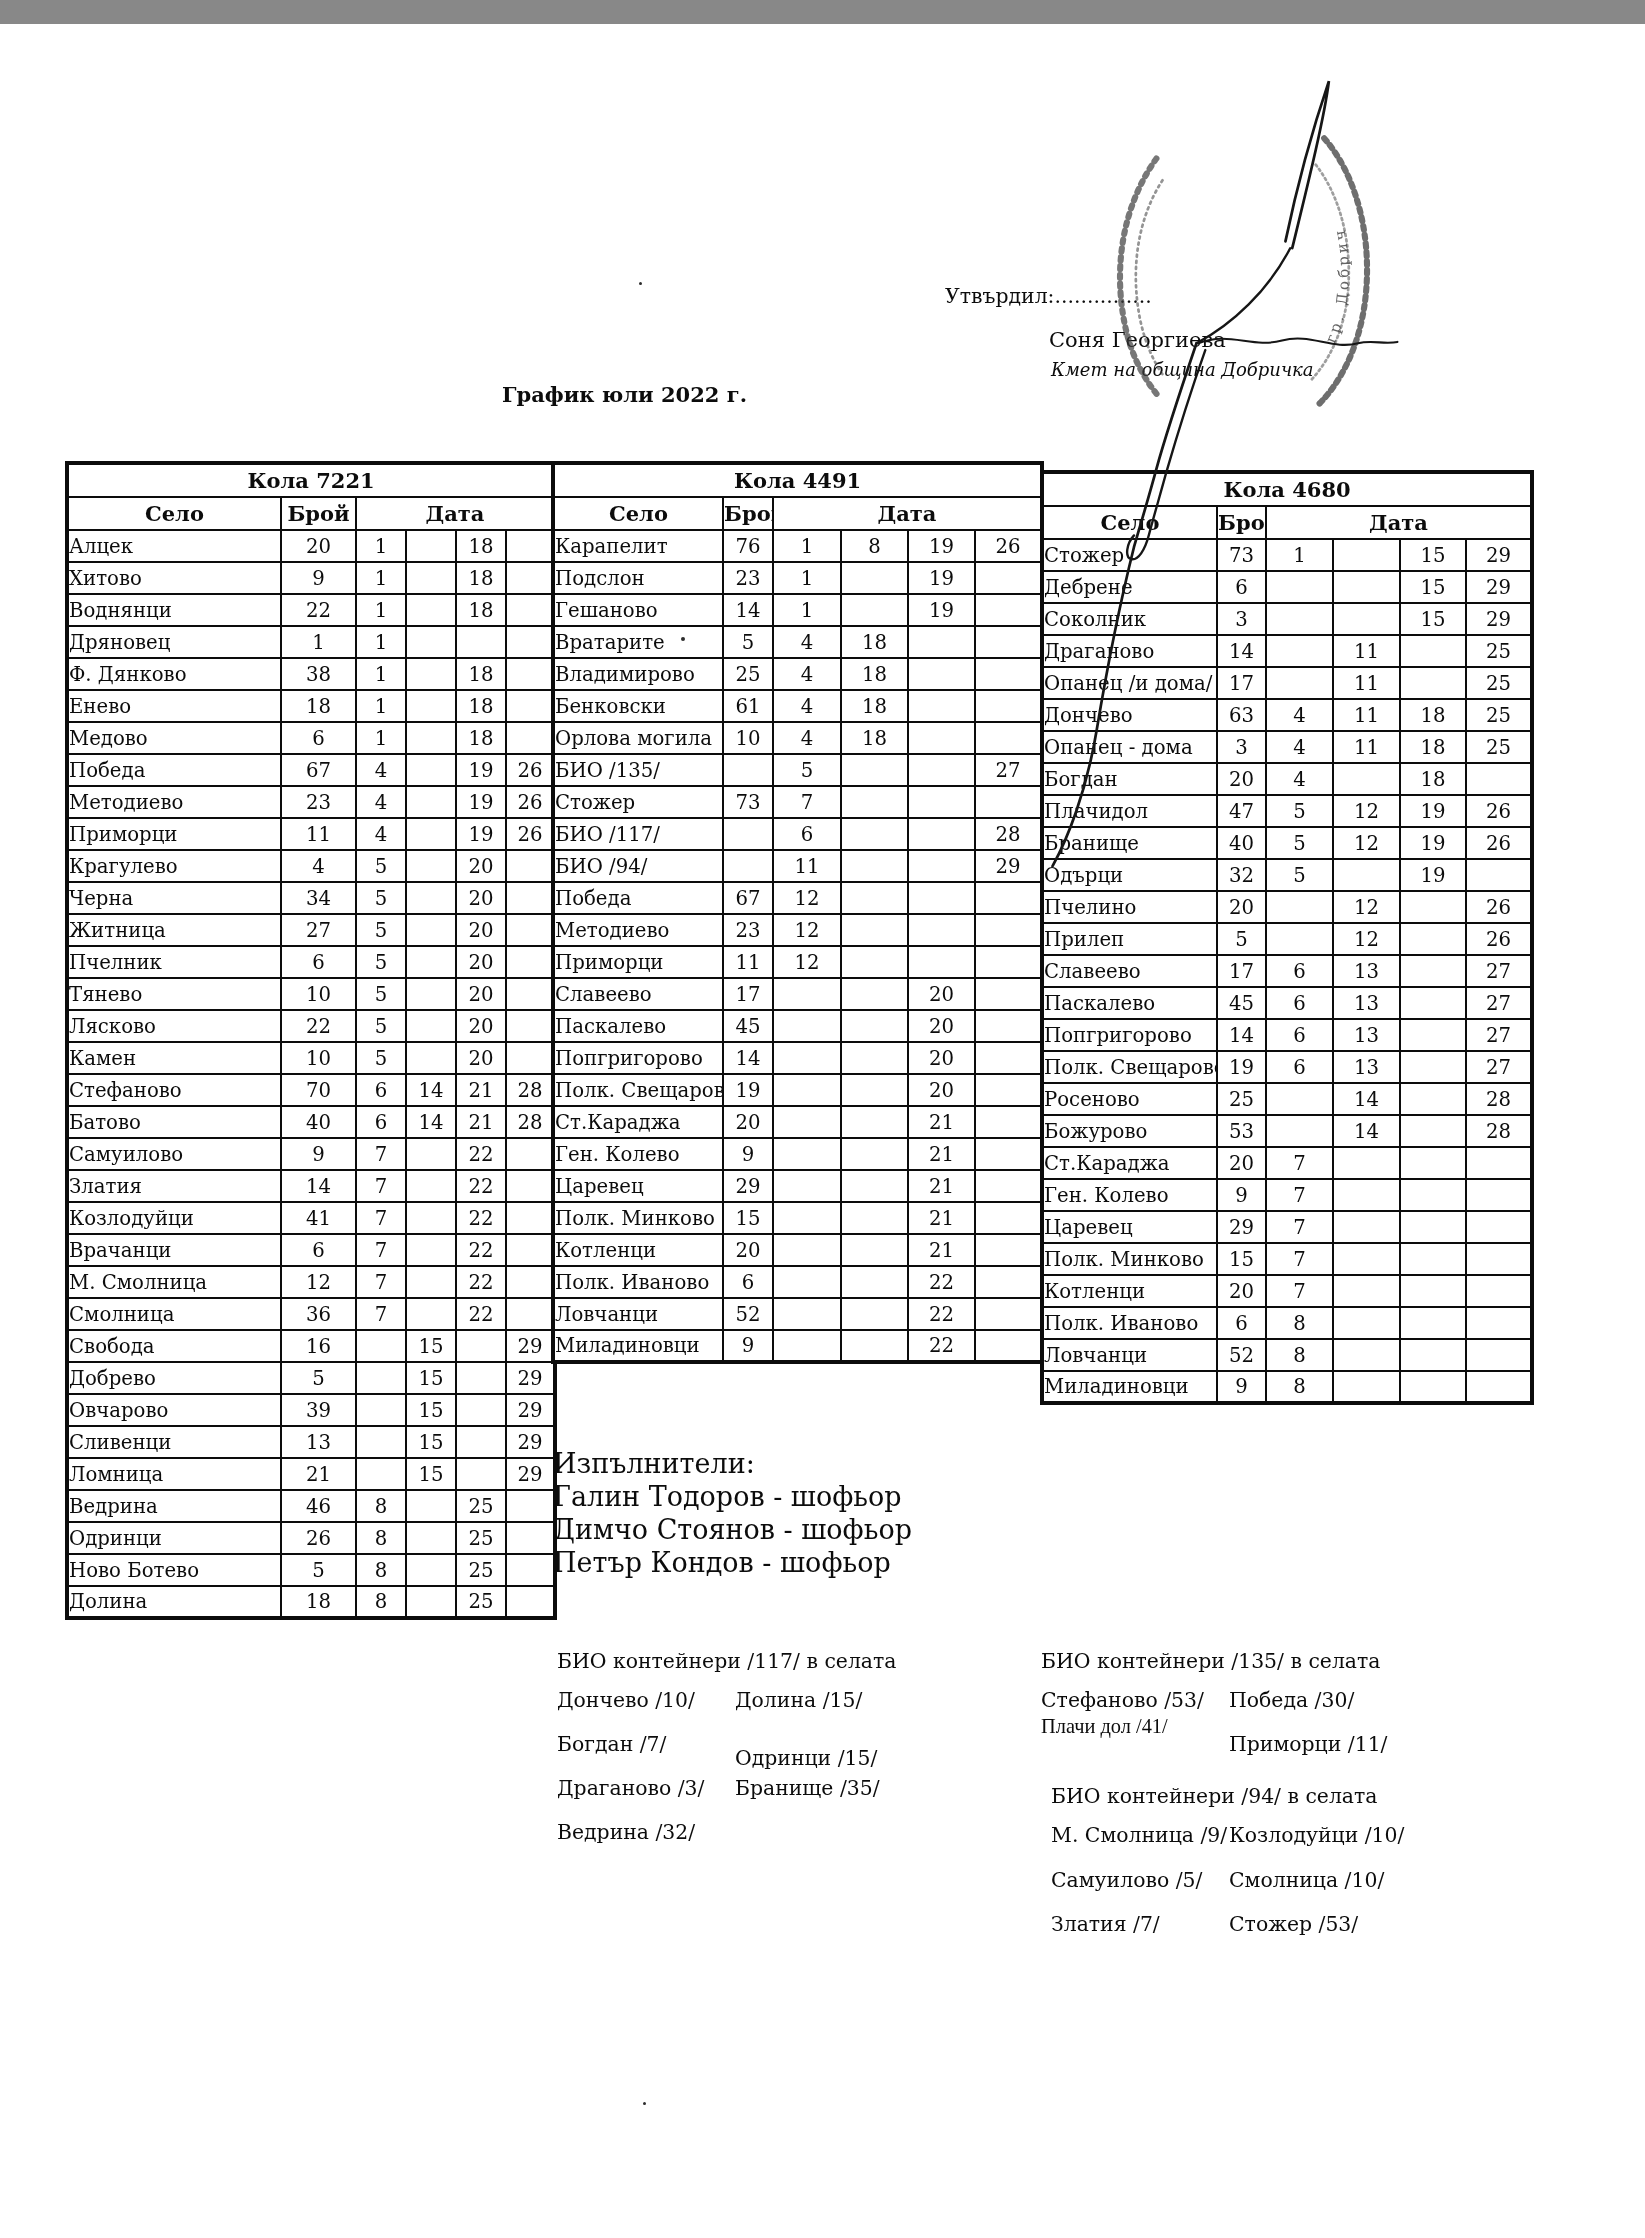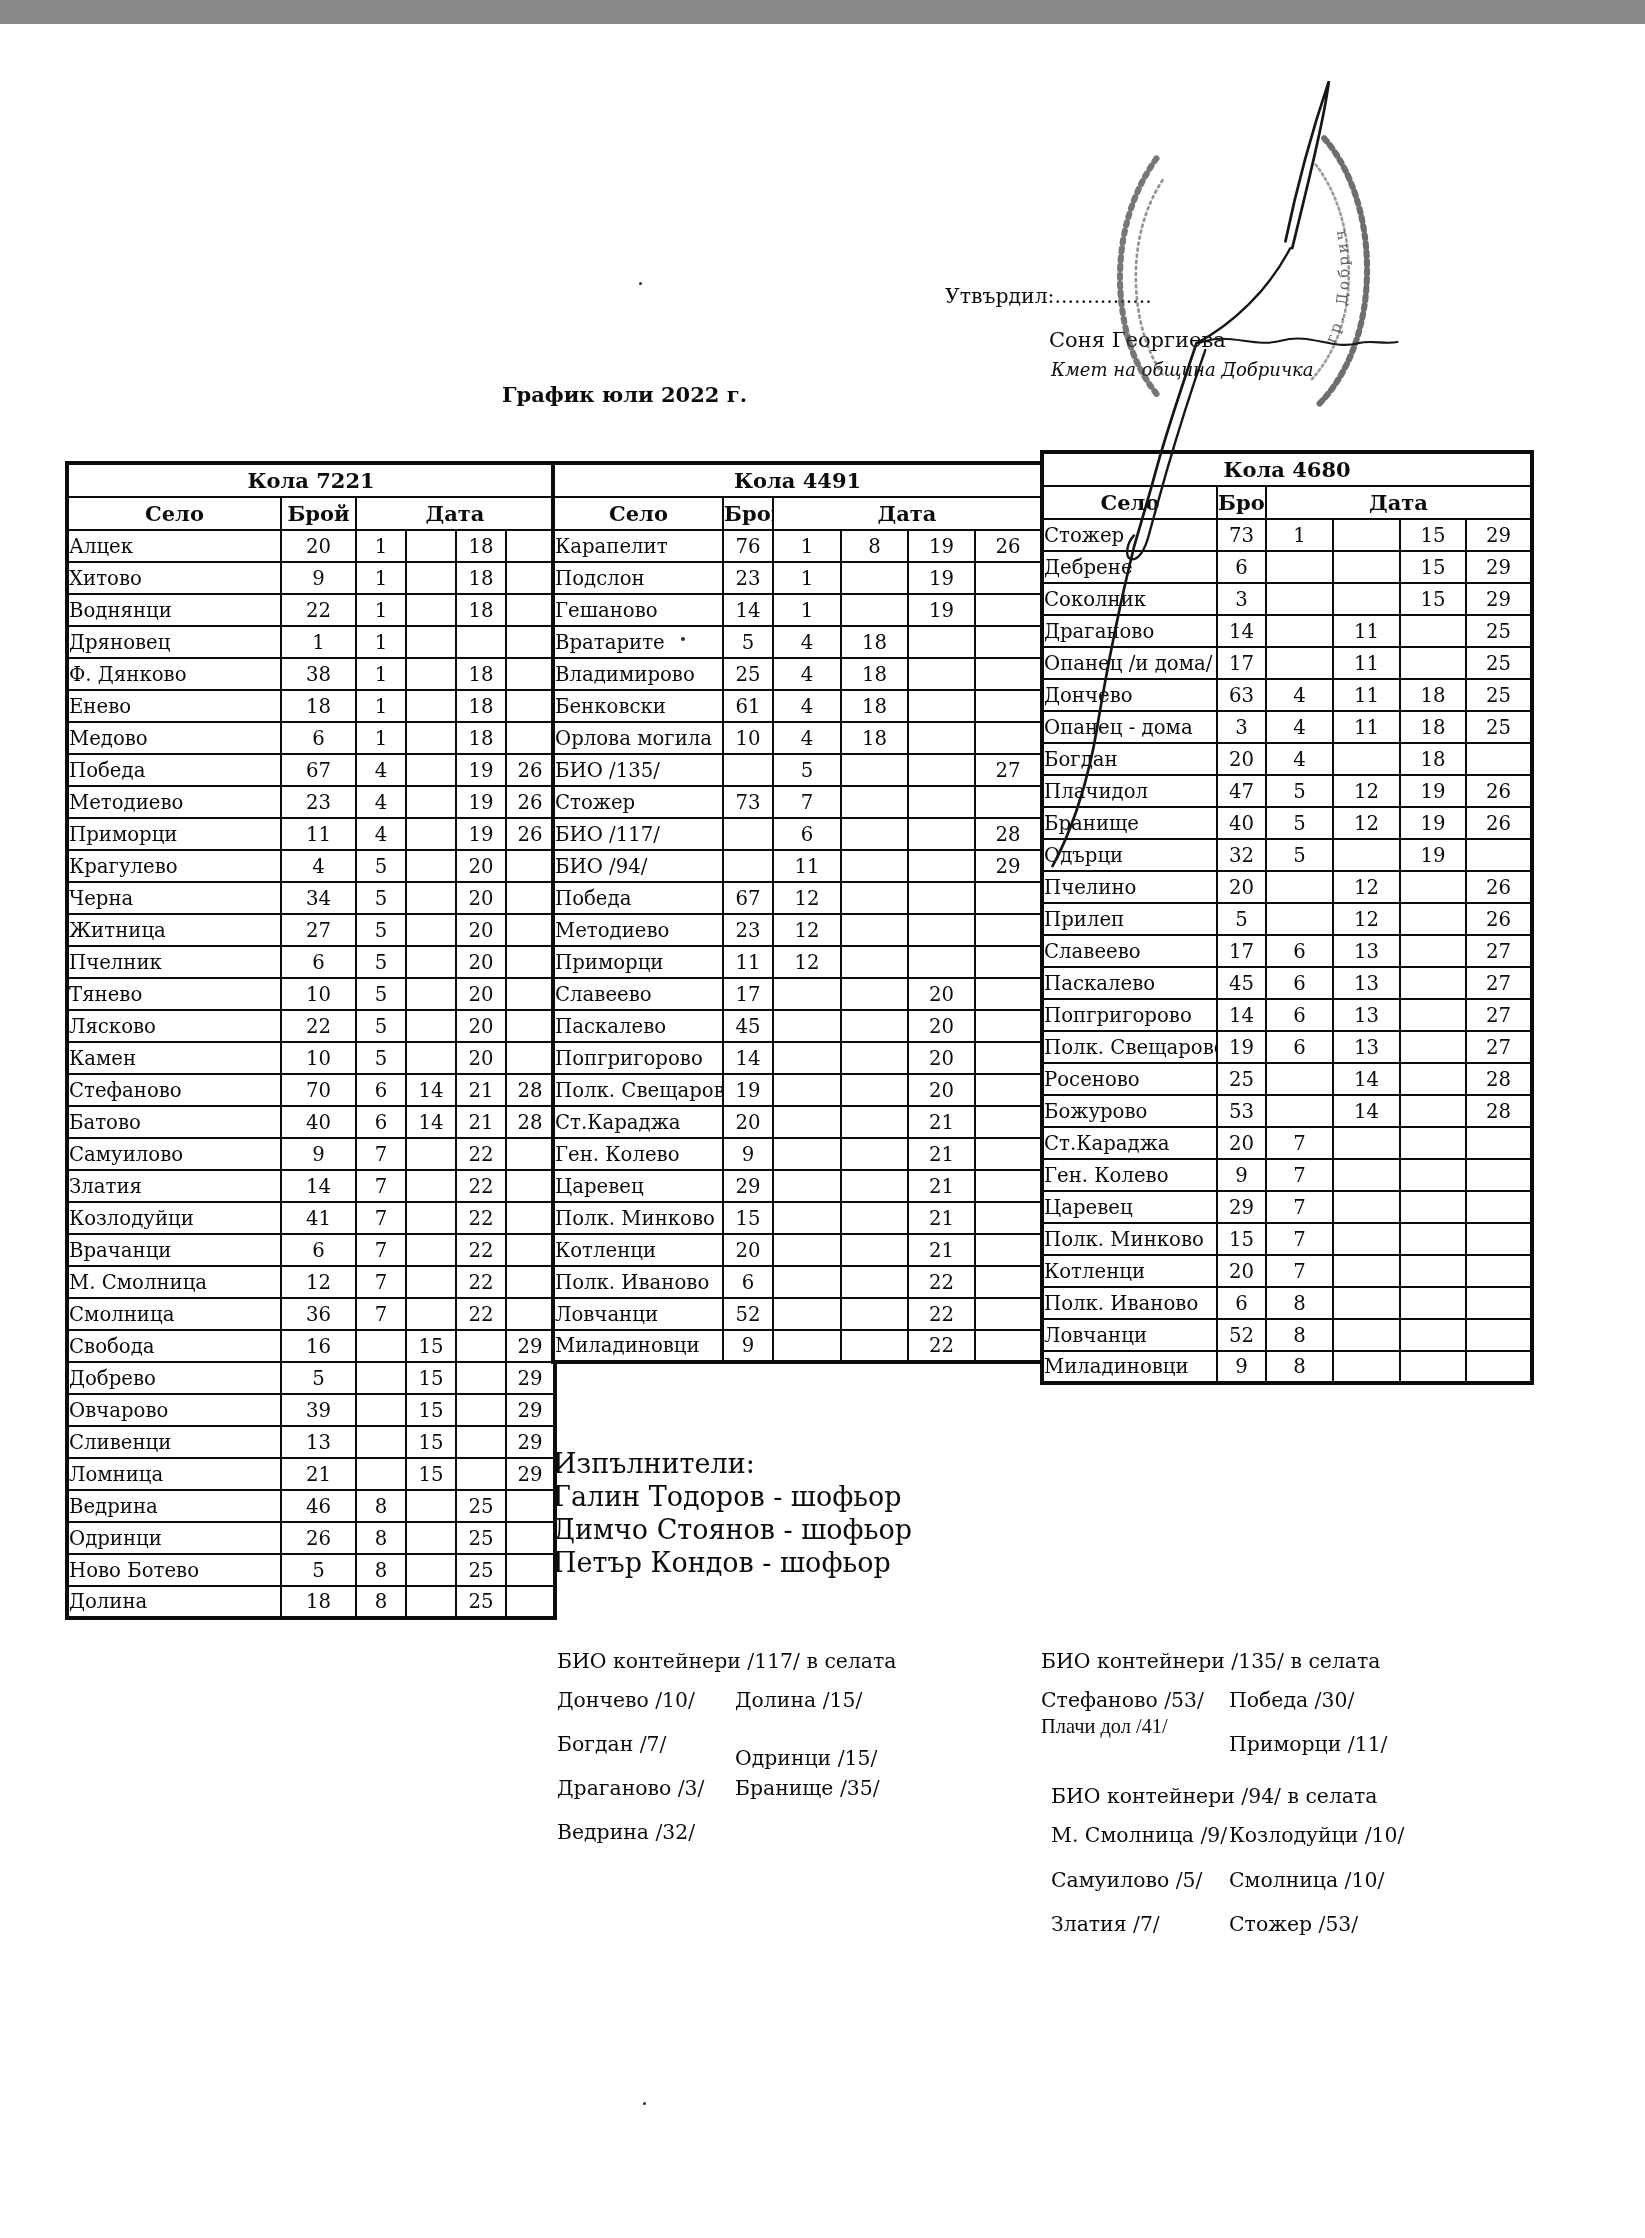--- a/index.html
+++ b/index.html
@@ -17,21 +17,21 @@
   table.sched th,table.sched td{border:2.7px solid #0c0c0c;padding:0;overflow:hidden;
               white-space:nowrap;box-sizing:border-box;}
   table.sched th{font-size:21px;font-weight:bold;text-align:center;}
   table.sched thead tr:nth-child(1){height:34px;}
   table.sched thead tr:nth-child(2){height:33px;}
   table.sched tbody tr{height:32px;}
   td.c-vil{font-size:19.7px;text-align:left;padding-left:6.1px;}
   td.c-num{font-size:19.7px;text-align:center;}
   #tbl0{left:65px;top:437px;width:486px;}
   #tbl1{left:551px;top:437px;width:489px;}
-  #tbl2{left:1040px;top:426px;width:489px;}
+  #tbl2{left:1040px;top:446px;width:489px;}
   
   #executors{left:553px;top:1423px;font-size:27px;line-height:33px;}
   
   .bio-block{position:absolute;font-size:20.4px;}
   .bio-title{position:absolute;left:0;top:0;white-space:nowrap;}
   .bio-item{position:absolute;white-space:nowrap;}
   #bio0{left:557px;top:1625px;}
   #bio1{left:1041px;top:1625px;}
   #bio2{left:1051px;top:1760px;}
   

